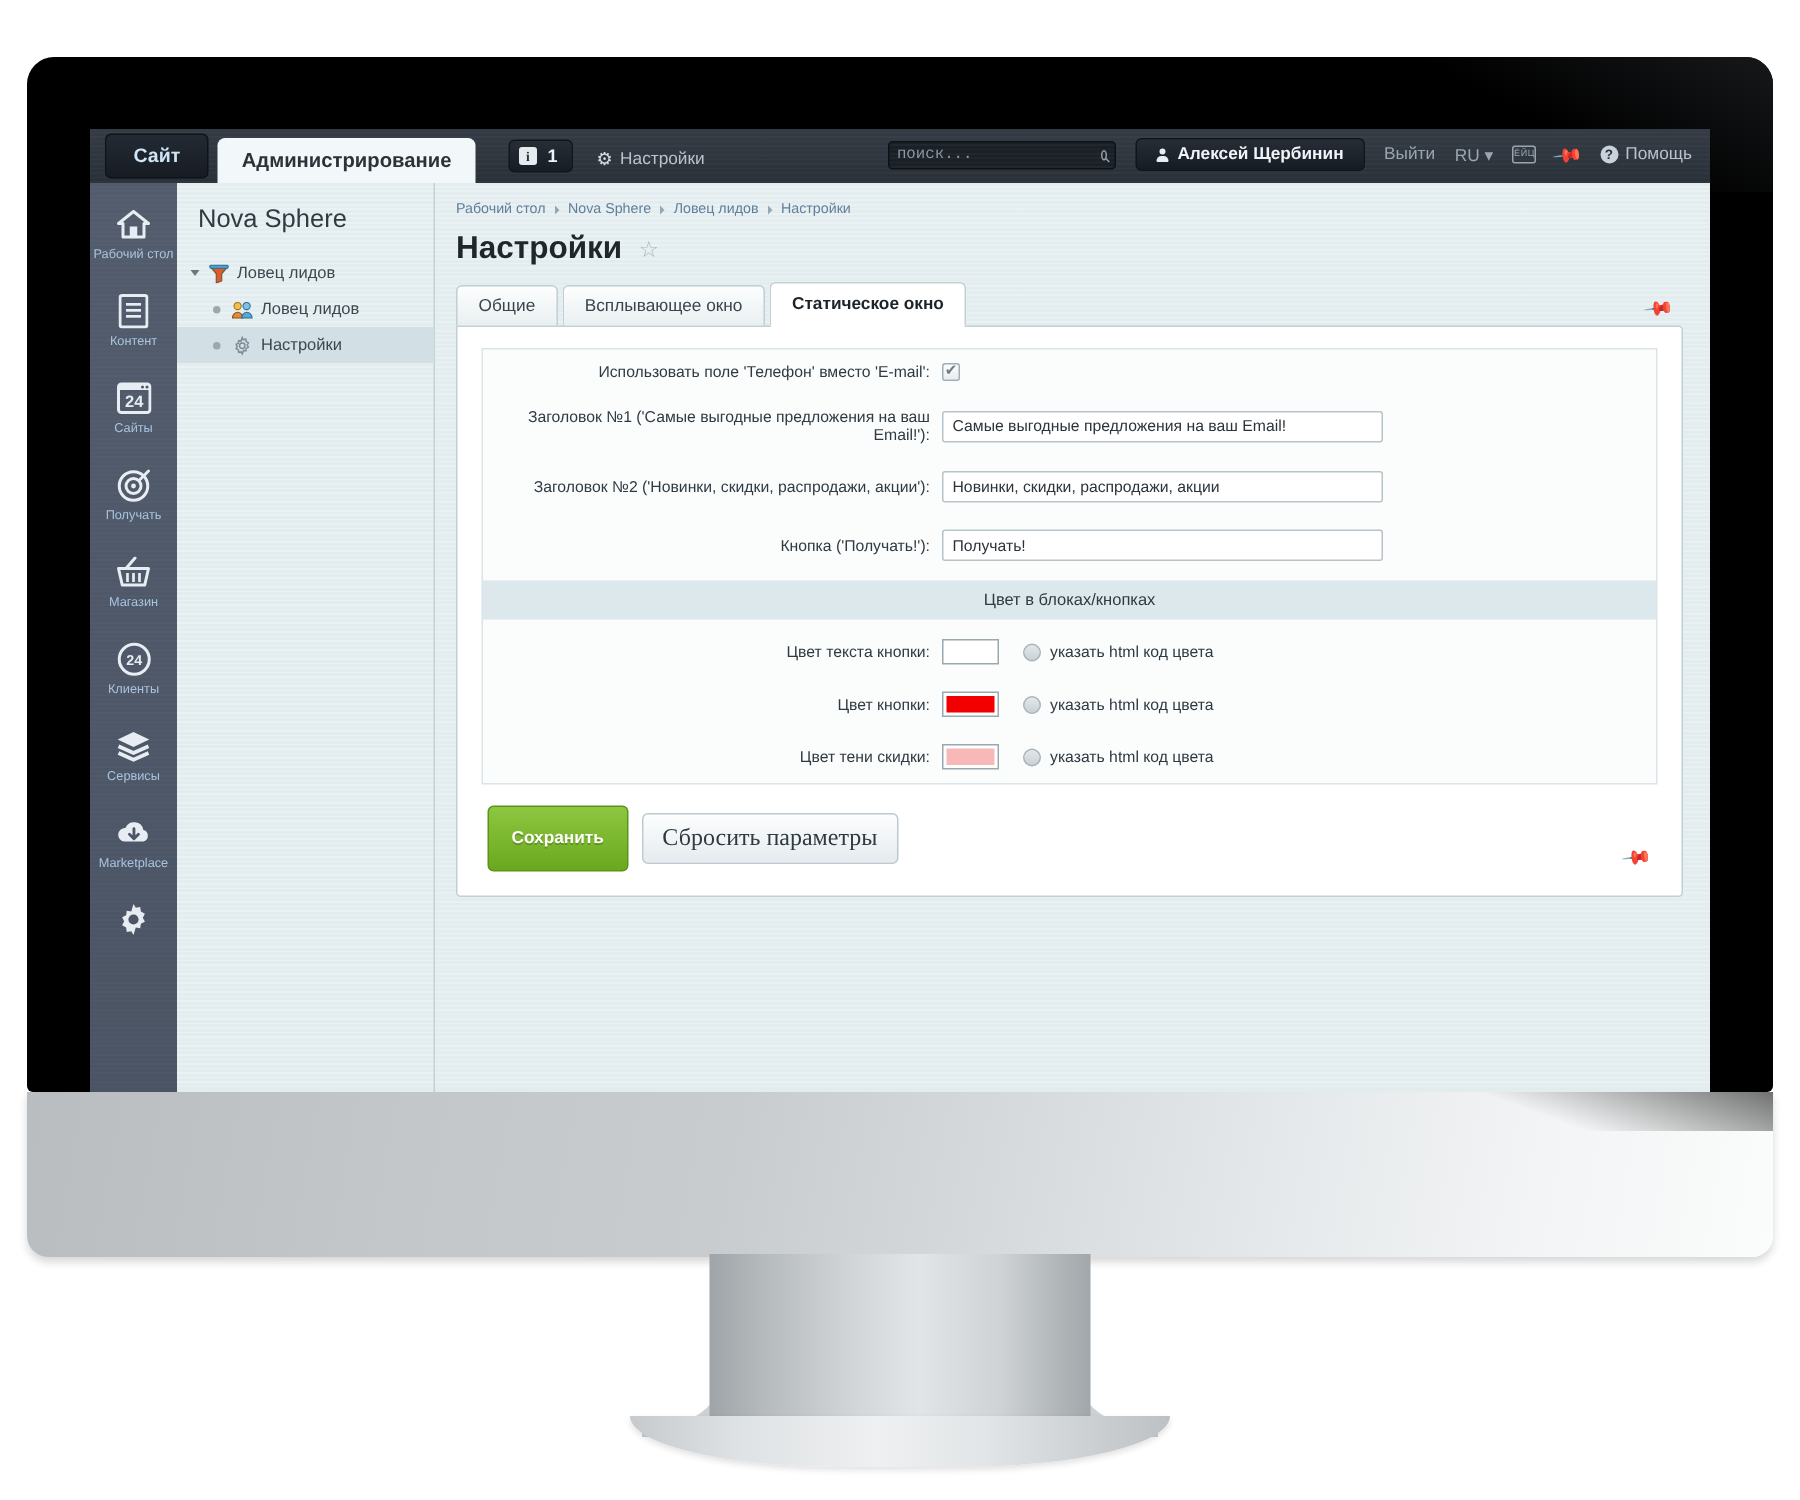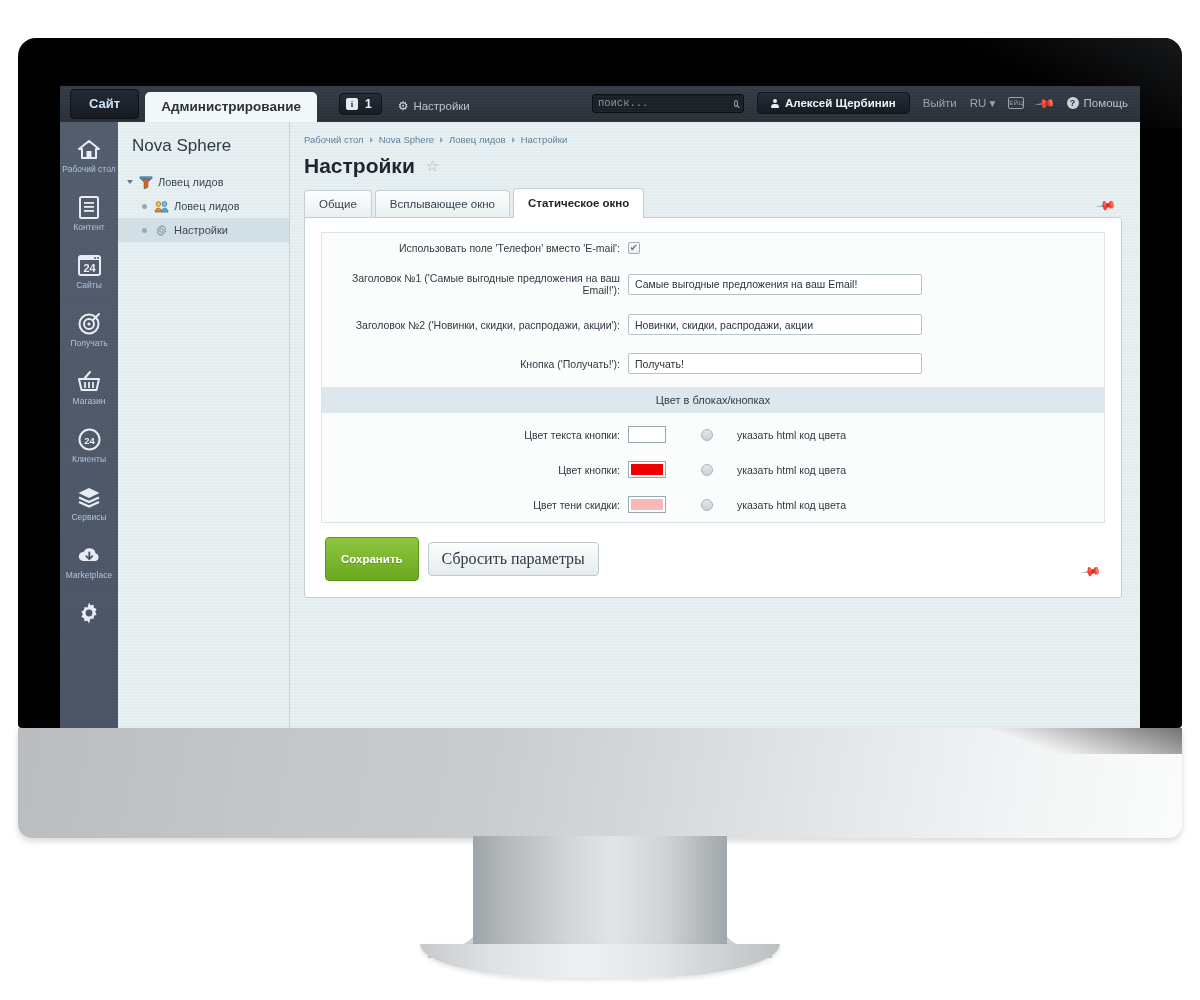--- a/index.html
+++ b/index.html
@@ -333,21 +333,21 @@
     font-family: "Liberation Sans", sans-serif;
   }
   .swatch {
     width: 38px; height: 17px;
     border: 1px solid #9aa8af;
     background: #fff; padding: 2px;
     cursor: pointer; flex: 0 0 38px;
   }
   .swatch i { display: block; width: 100%; height: 100%; }
   .cbtext { font-size: 10.5px; color: #2f3a42; }
-  .cbwrap { display: flex; align-items: center; gap: 24px; margin-left: 35px; }
+  .cbwrap { display: flex; align-items: center; gap: 6px; margin-left: 16px; }
 
   #actions { display: flex; align-items: center; gap: 9px; margin-top: 14px; padding-left: 4px; position: relative; }
   #btn-save {
     background: linear-gradient(180deg,#8ec640 0%,#6aa81f 100%);
     border: 1px solid #5c9419; border-radius: 4px;
     color: #ffffff; font-size: 11.5px; font-weight: bold;
     padding: 15px 15px; cursor: pointer;
     text-shadow: 0 1px 0 rgba(0,0,0,.2);
     font-family: "Liberation Sans", sans-serif;
   }

